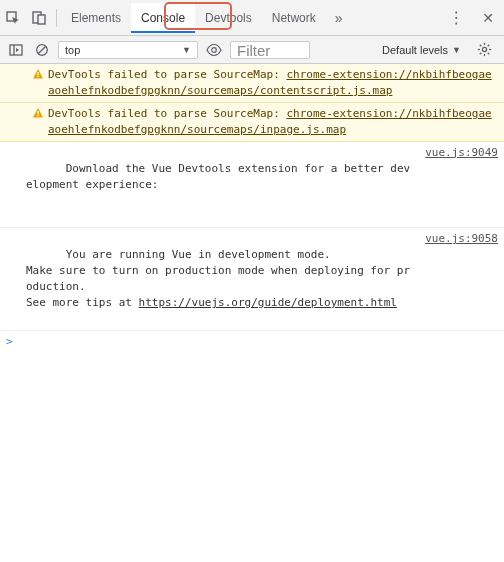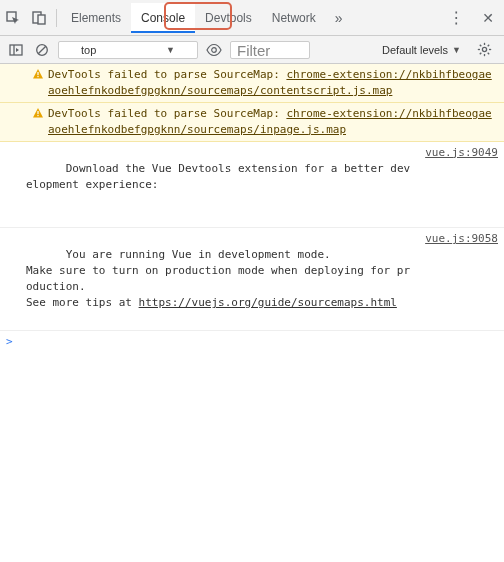--- a/index.html
+++ b/index.html
@@ -68,21 +68,21 @@
 }
 .tb-btn {
   width: 20px; height:20px;
   display:flex; align-items:center; justify-content:center;
   color:#5f6368;
 }
 .context-select {
   display:flex; align-items:center;
   border:1px solid #ccc;
   border-radius:2px;
-  padding: 2px 22px;
+  padding: 2px 6px;
   font-size:11px;
   color:#333;
   background:#fff;
   width:140px;
   justify-content:space-between;
 }
 .filter-input {
   border:1px solid #ccc;
   border-radius:2px;
   padding:2px 6px;
@@ -262,21 +262,21 @@
 </span>
     </div>
     <a class="src">vue.js:9049</a>
   </div>
 
   <div class="row">
     <div class="gutter"></div>
     <div class="msg" style="white-space:pre-wrap;">
       <span>You are running Vue in development mode.
 Make sure to turn on production mode when deploying for production.
-See more tips at </span><a class="u">https://vuejs.org/guide/sourcemaps.html</a>
+See more tips at </span><a class="u">https://vuejs.org/guide/deployment.html</a>
     </div>
     <a class="src">vue.js:9058</a>
   </div>
 
 </div>
 
 <div class="prompt">
   <span class="caret">&gt;</span>
 </div>
 

